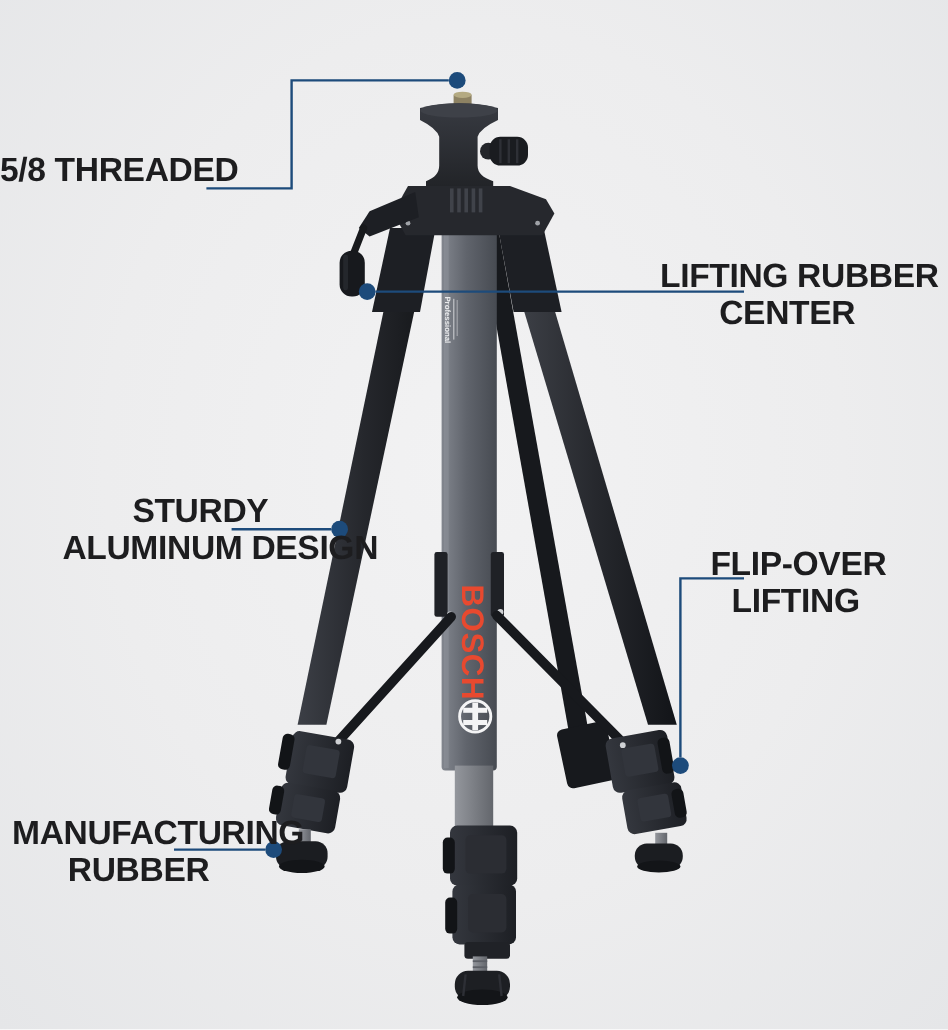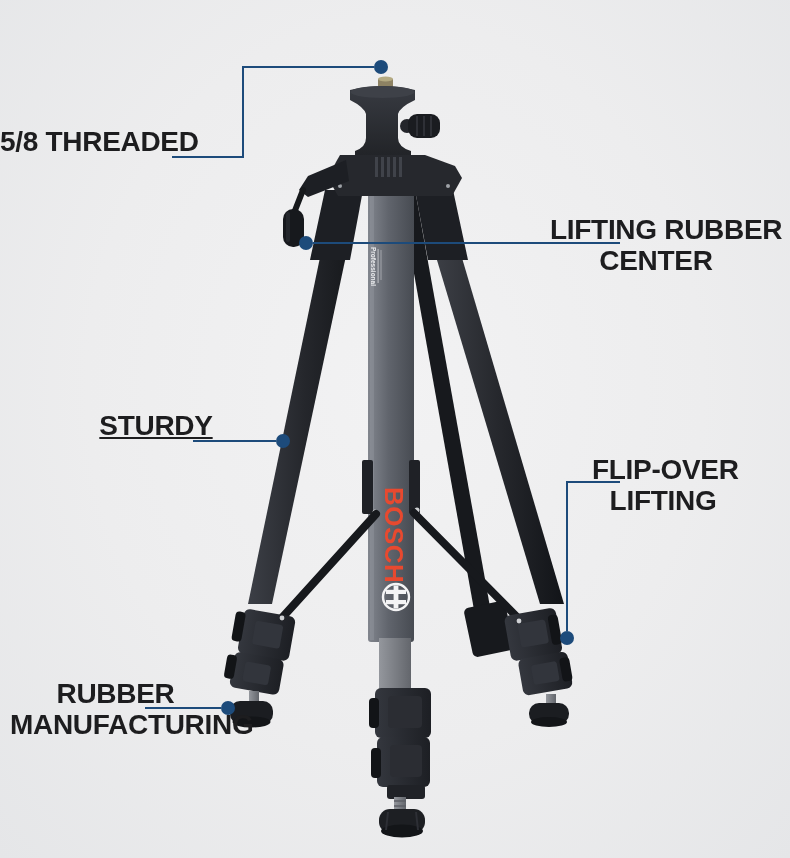--- a/index.html
+++ b/index.html
@@ -11,21 +11,21 @@
   }
   svg.layer{position:absolute;left:0;top:0;}
   .lbl{
     position:absolute;
     font-weight:bold;font-size:28px;line-height:31px;letter-spacing:-0.3px;
     text-align:center;color:#1d1d1f;white-space:nowrap;
   }
   .lbl span{display:block;}
   #lbl-threaded{left:0;top:126px;width:185px;}
   #lbl-lifting{left:550px;top:214px;width:212px;}
-  #lbl-sturdy{left:41px;top:410px;width:230px;text-decoration:underline;}
+  #lbl-sturdy{left:52px;top:410px;width:230px;}
   #lbl-flip{left:592px;top:454px;width:142px;}
   #lbl-rubber{left:10px;top:678px;width:211px;}
 </style>
 </head>
 <body>
 
 <div class="canvas">
 
   <svg class="layer" width="790" height="858" viewBox="0 0 790 858">
     <defs>
@@ -214,23 +214,24 @@
 
   <div class="lbl" id="lbl-threaded" style="color: rgb(29, 29, 31);">
     <span>5/8 THREADED</span>
   </div>
   <div class="lbl" id="lbl-lifting" style="color: rgb(29, 29, 31);">
     <span>LIFTING RUBBER</span>
     <span>CENTER</span>
   </div>
   <div class="lbl" id="lbl-sturdy" style="color: rgb(29, 29, 31);">
     <span>STURDY</span>
+    <span>ALUMINUM DESIGN</span>
   </div>
   <div class="lbl" id="lbl-flip" style="color: rgb(29, 29, 31);">
     <span>FLIP-OVER</span>
     <span>LIFTING</span>
   </div>
   <div class="lbl" id="lbl-rubber" style="color: rgb(29, 29, 31);">
+    <span>MANUFACTURING</span>
     <span>RUBBER</span>
-    <span>MANUFACTURING</span>
   </div>
 
 </div>
 
 </body></html>

